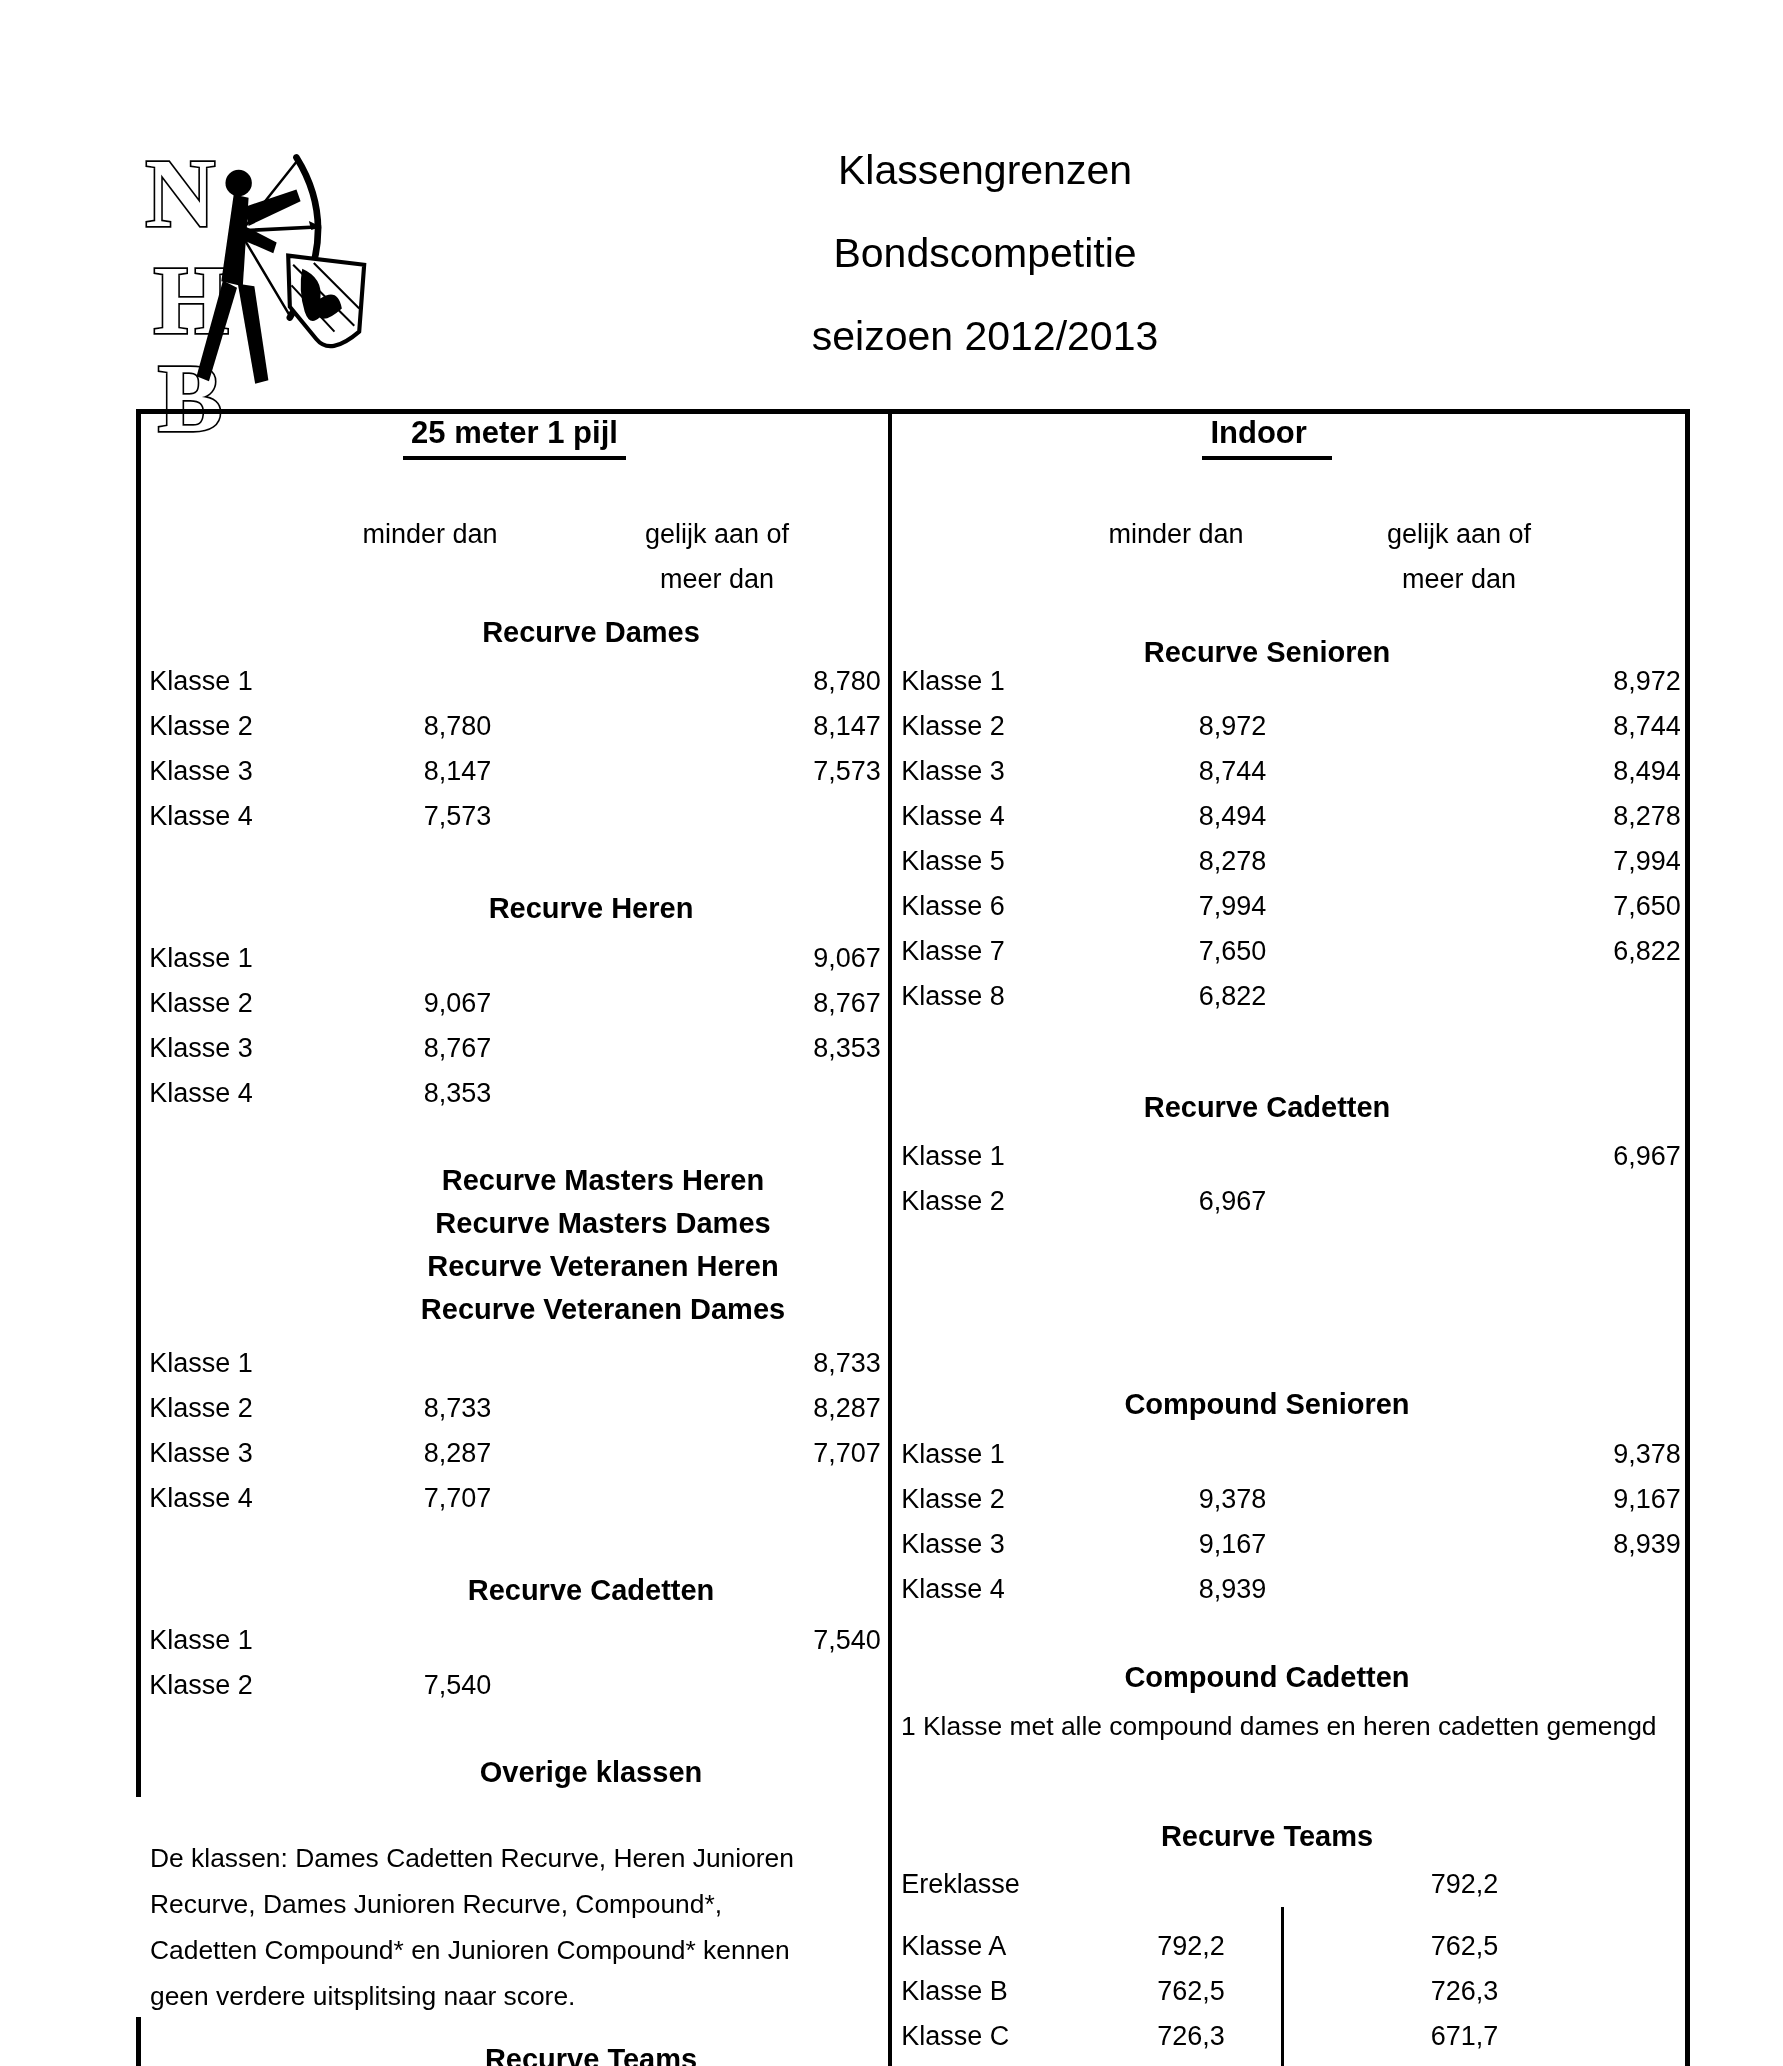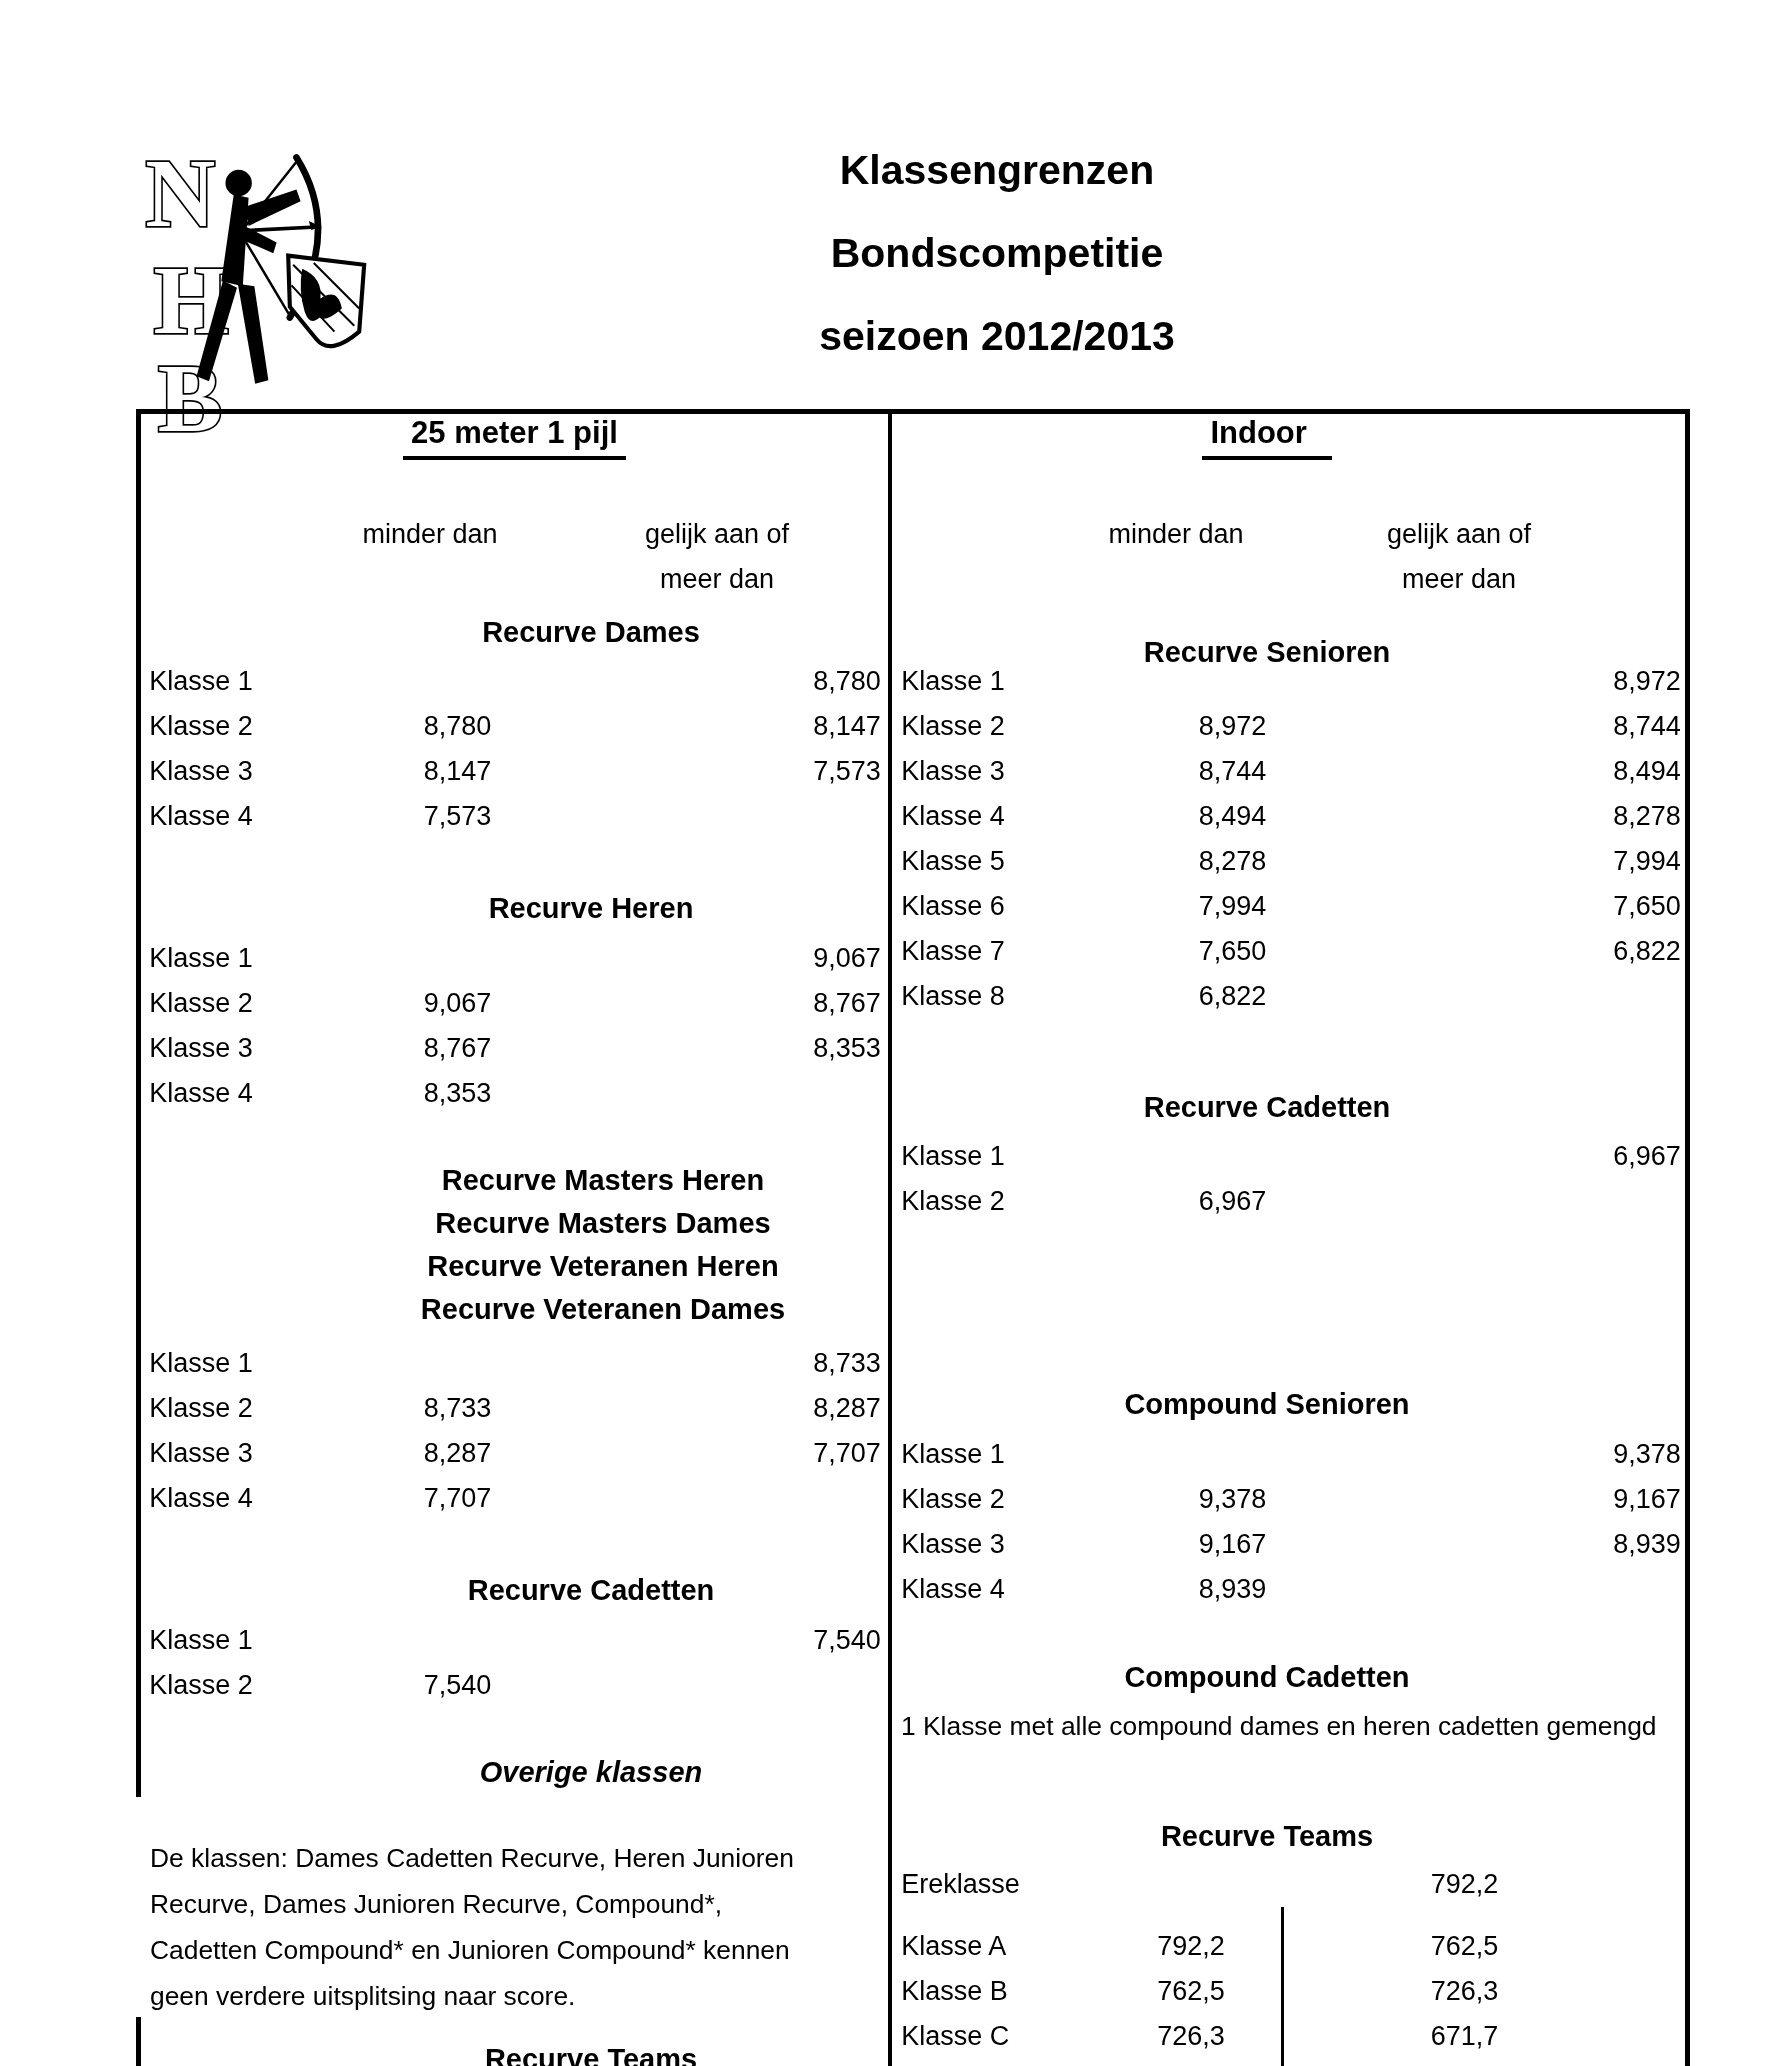--- a/index.html
+++ b/index.html
@@ -7,22 +7,22 @@
     position:relative;
     width:1783px;height:2609px;
     background:#ffffff;
     font-family:"Liberation Sans",sans-serif;
     color:#000;
     font-size:27px;
     overflow:hidden;
   }
   
   .logo{position:absolute;left:136px;top:145px;width:240px;height:289px;}
-  .title{position:absolute;left:584px;top:129px;width:826px;text-align:center;
-         font-weight:bold;font-size:41px;line-height:83px;}
+  .title{position:absolute;left:572px;top:129px;width:826px;text-align:center;
+         font-weight:normal;font-size:41px;line-height:83px;}
   
   .tbox{position:absolute;left:136px;top:409px;width:1554px;height:1870px;box-sizing:border-box;
         border-top:5px solid #000;border-right:5px solid #000;border-bottom:5.8px solid #000;}
   .lbseg{position:absolute;left:136px;width:5px;background:#000;}
   .lbseg.s1{top:409px;height:1388px;}
   .lbseg.s2{top:2017px;height:262px;}
   .mid{position:absolute;left:888px;top:409px;width:4.1px;height:1870px;background:#000;}
   .tdiv{position:absolute;left:1281px;width:3.3px;background:#000;}
   .tdiv.d1{top:1907px;height:198px;}
   
@@ -204,21 +204,21 @@
         <span class="c2">7,540</span>
       </div>
 
       <div class="lrow">
         <span class="lab">Klasse 2</span>
         <span class="c1">7,540</span>
         <span class="c2"></span>
       </div>
     </div>
 
-  <div class="shead lhead" style="top:1750px;font-style:italic;">Overige klassen</div>
+  <div class="shead lhead" style="top:1750px;">Overige klassen</div>
   <div class="note l">De klassen: Dames Cadetten Recurve, Heren Junioren Recurve, Dames Junioren Recurve, Compound*, Cadetten Compound* en Junioren Compound* kennen geen verdere uitsplitsing naar score.</div>
 
   <div class="shead lhead" style="top:2037px;">Recurve Teams</div>
 
   <div class="ptitle pr">
     <span>Indoor</span>
   </div>
   <div class="colhead" style="left:1176px;">minder dan</div>
   <div class="colhead" style="left:1459px;">
     <div>gelijk aan of</div>

